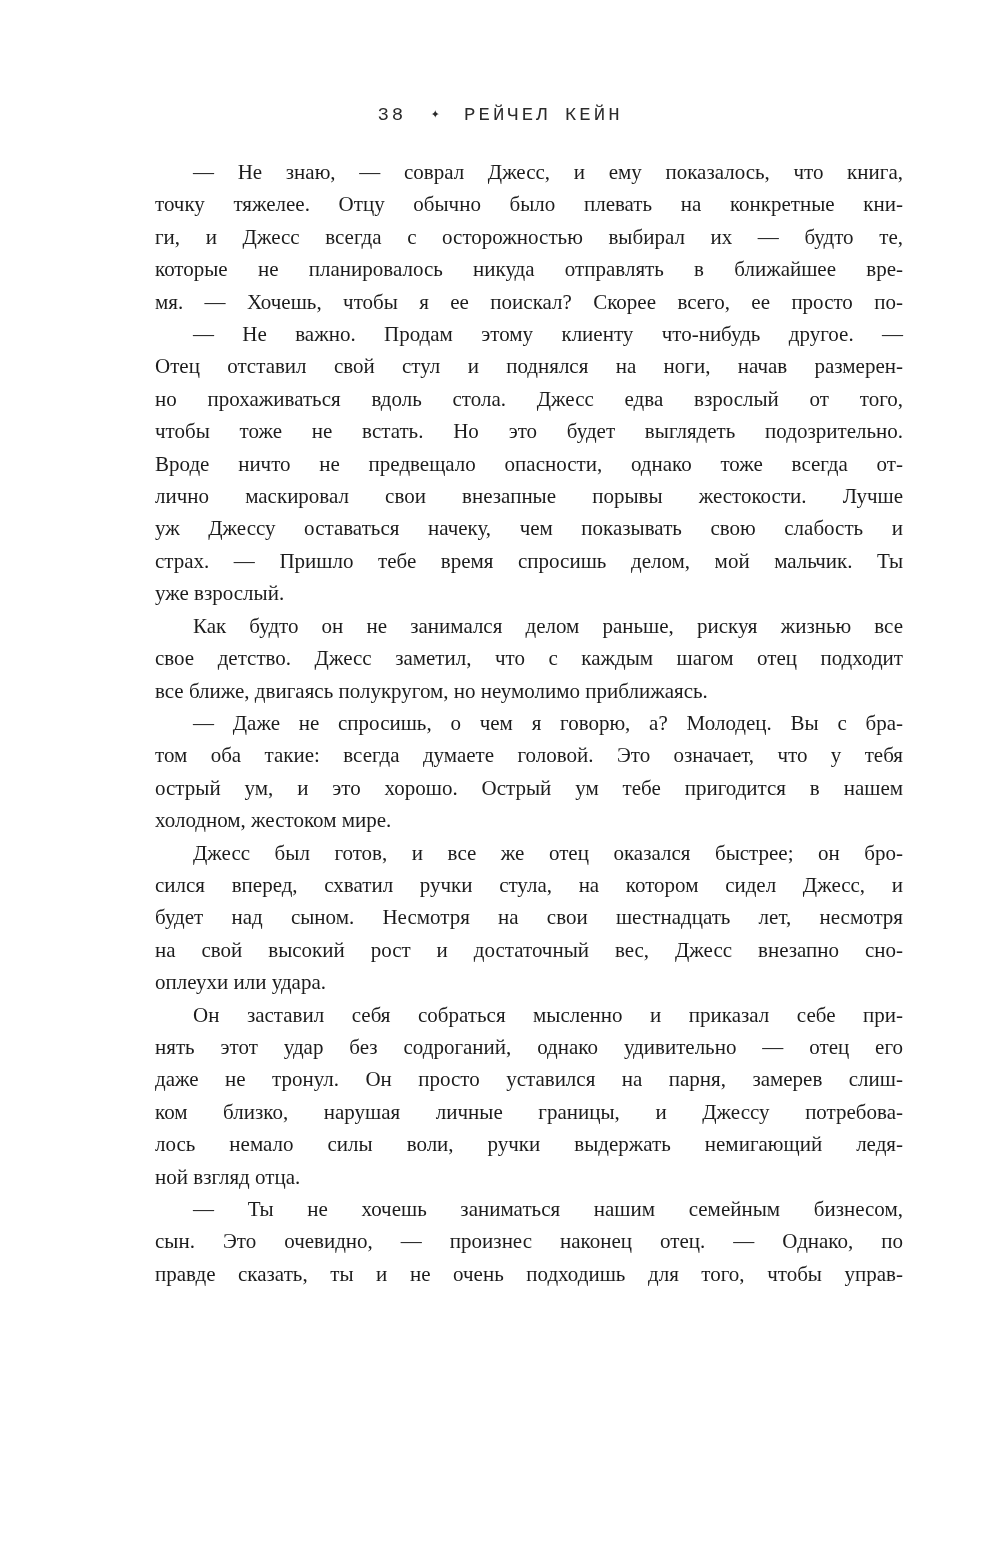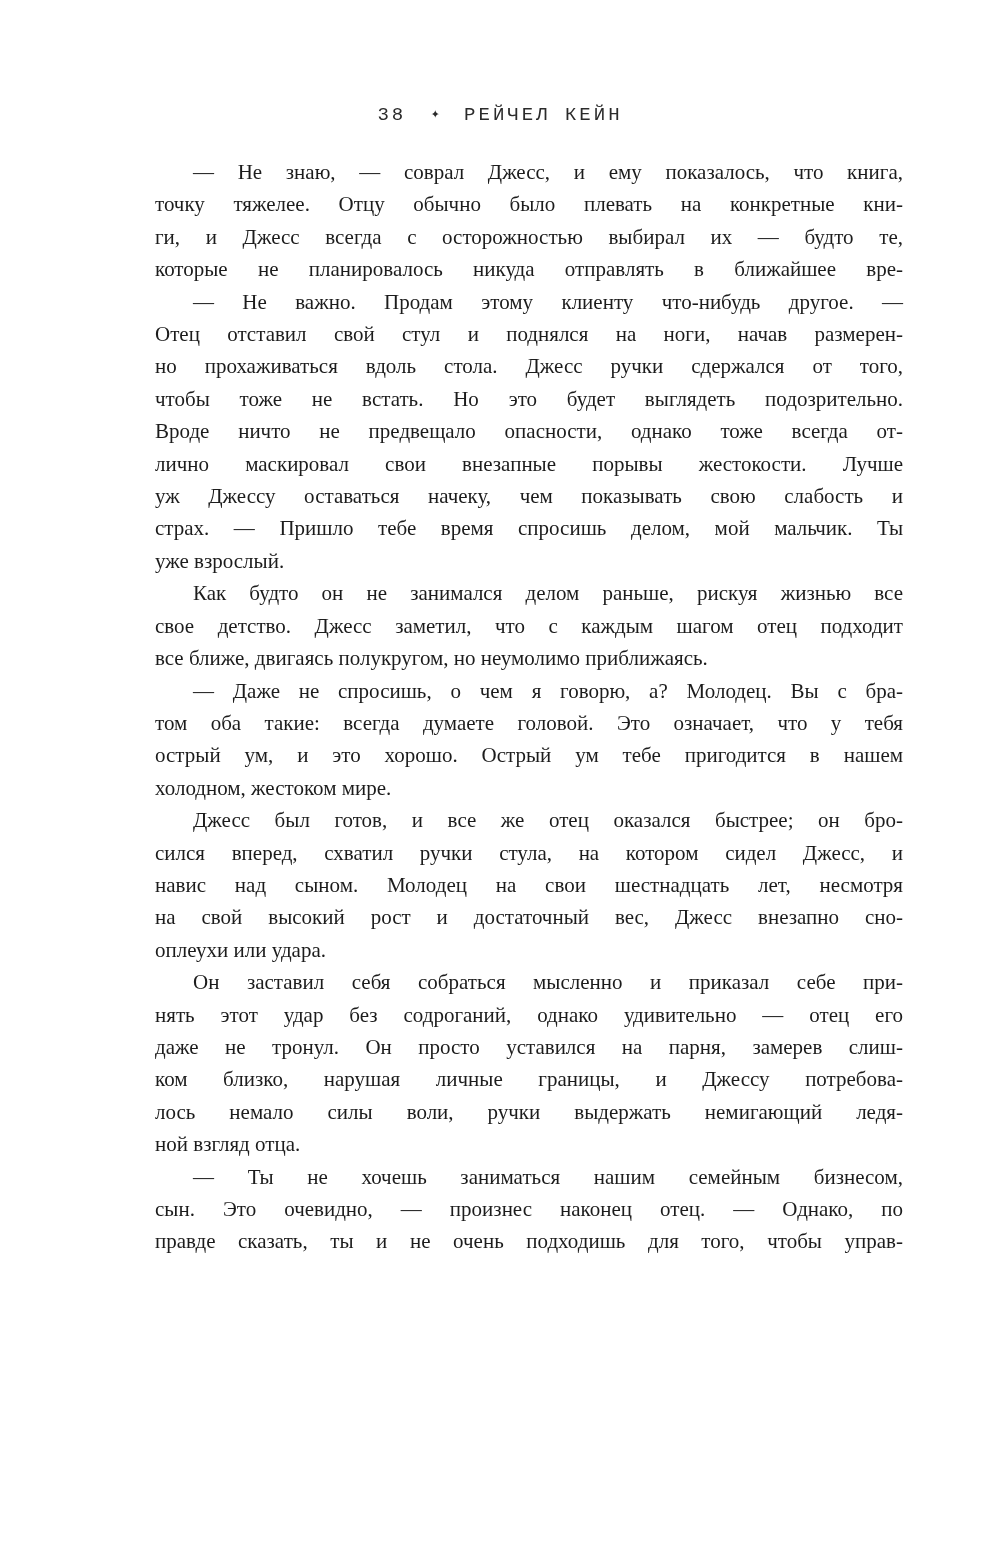--- a/index.html
+++ b/index.html
@@ -57,25 +57,26 @@
     <span class="orn">✦</span>
     <span class="title">РЕЙЧЕЛ КЕЙН</span>
   </header>
 
   <main class="body-text">
       <div class="para">
         <div class="line jf first">— Не знаю, — соврал Джесс, и ему показалось, что книга,</div>
         <div class="line jf">точку тяжелее. Отцу обычно было плевать на конкретные кни-</div>
         <div class="line jf">ги, и Джесс всегда с осторожностью выбирал их — будто те,</div>
         <div class="line jf">которые не планировалось никуда отправлять в ближайшее вре-</div>
+        <div class="line jf">мя. — Хочешь, чтобы я ее поискал? Скорее всего, ее просто по-</div>
       </div>
       <div class="para">
         <div class="line jf first">— Не важно. Продам этому клиенту что-нибудь другое. —</div>
         <div class="line jf">Отец отставил свой стул и поднялся на ноги, начав размерен-</div>
-        <div class="line jf">но прохаживаться вдоль стола. Джесс ручки сдержался от того,</div>
+        <div class="line jf">но прохаживаться вдоль стола. Джесс едва взрослый от того,</div>
         <div class="line jf">чтобы тоже не встать. Но это будет выглядеть подозрительно.</div>
         <div class="line jf">Вроде ничто не предвещало опасности, однако тоже всегда от-</div>
         <div class="line jf">лично маскировал свои внезапные порывы жестокости. Лучше</div>
         <div class="line jf">уж Джессу оставаться начеку, чем показывать свою слабость и</div>
         <div class="line jf">страх. — Пришло тебе время спросишь делом, мой мальчик. Ты</div>
         <div class="line">уже взрослый.</div>
       </div>
       <div class="para">
         <div class="line jf first">Как будто он не занимался делом раньше, рискуя жизнью все</div>
         <div class="line jf">свое детство. Джесс заметил, что с каждым шагом отец подходит</div>
@@ -83,21 +84,21 @@
       </div>
       <div class="para">
         <div class="line jf first">— Даже не спросишь, о чем я говорю, а? Молодец. Вы с бра-</div>
         <div class="line jf">том оба такие: всегда думаете головой. Это означает, что у тебя</div>
         <div class="line jf">острый ум, и это хорошо. Острый ум тебе пригодится в нашем</div>
         <div class="line">холодном, жестоком мире.</div>
       </div>
       <div class="para">
         <div class="line jf first">Джесс был готов, и все же отец оказался быстрее; он бро-</div>
         <div class="line jf">сился вперед, схватил ручки стула, на котором сидел Джесс, и</div>
-        <div class="line jf">навис над сыном. Молодец на свои шестнадцать лет, несмотря</div>
+        <div class="line jf">будет над сыном. Несмотря на свои шестнадцать лет, несмотря</div>
         <div class="line jf">на свой высокий рост и достаточный вес, Джесс внезапно сно-</div>
         <div class="line">оплеухи или удара.</div>
       </div>
       <div class="para">
         <div class="line jf first">Он заставил себя собраться мысленно и приказал себе при-</div>
         <div class="line jf">нять этот удар без содроганий, однако удивительно — отец его</div>
         <div class="line jf">даже не тронул. Он просто уставился на парня, замерев слиш-</div>
         <div class="line jf">ком близко, нарушая личные границы, и Джессу потребова-</div>
         <div class="line jf">лось немало силы воли, ручки выдержать немигающий ледя-</div>
         <div class="line">ной взгляд отца.</div>

